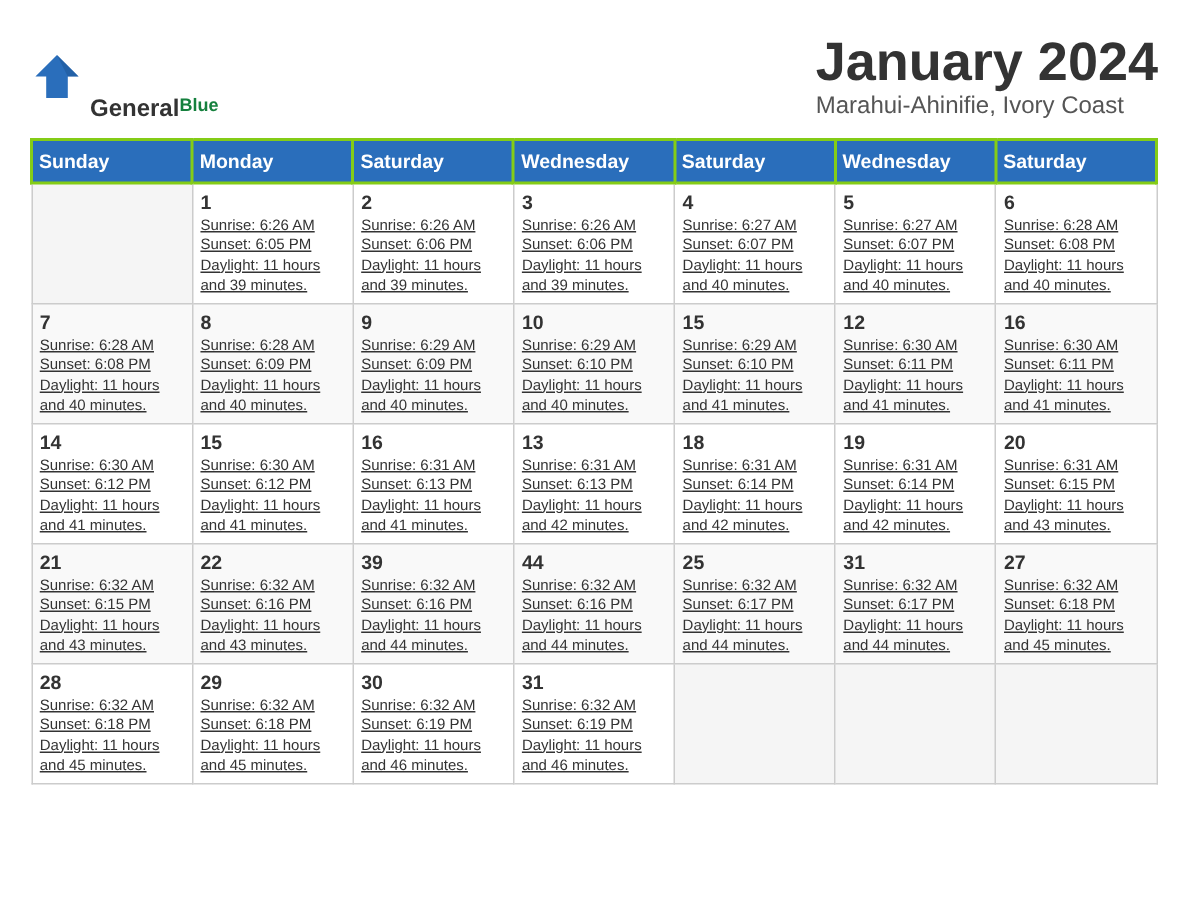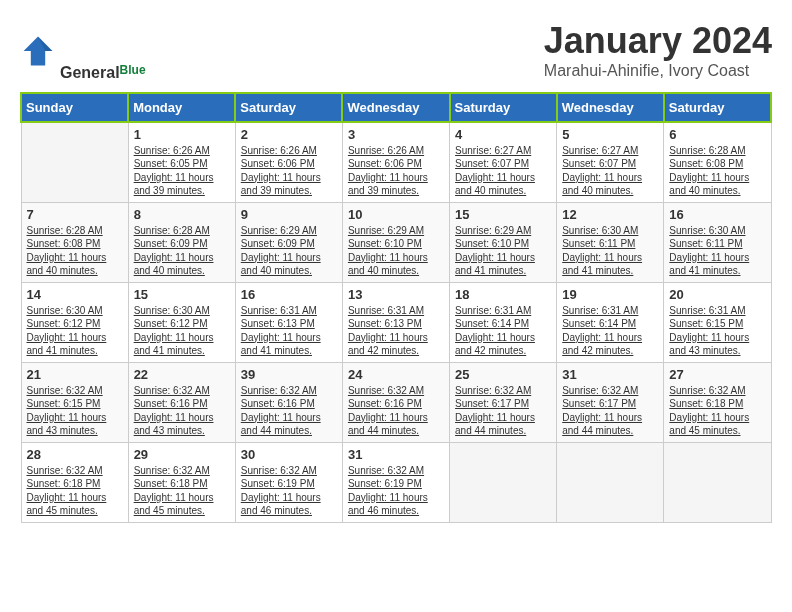--- a/index.html
+++ b/index.html
@@ -269,21 +269,21 @@
 Sunset: 6:16 PM
 Daylight: 11 hours and 43 minutes.</div>
         </td>
         <td>
           <span class="day-number">39</span>
           <div class="day-info" style="white-space: pre-line;">Sunrise: 6:32 AM
 Sunset: 6:16 PM
 Daylight: 11 hours and 44 minutes.</div>
         </td>
         <td>
-          <span class="day-number">24</span>
+          <span class="day-number">44</span>
           <div class="day-info" style="white-space: pre-line;">Sunrise: 6:32 AM
 Sunset: 6:16 PM
 Daylight: 11 hours and 44 minutes.</div>
         </td>
         <td>
           <span class="day-number">25</span>
           <div class="day-info" style="white-space: pre-line;">Sunrise: 6:32 AM
 Sunset: 6:17 PM
 Daylight: 11 hours and 44 minutes.</div>
         </td>

